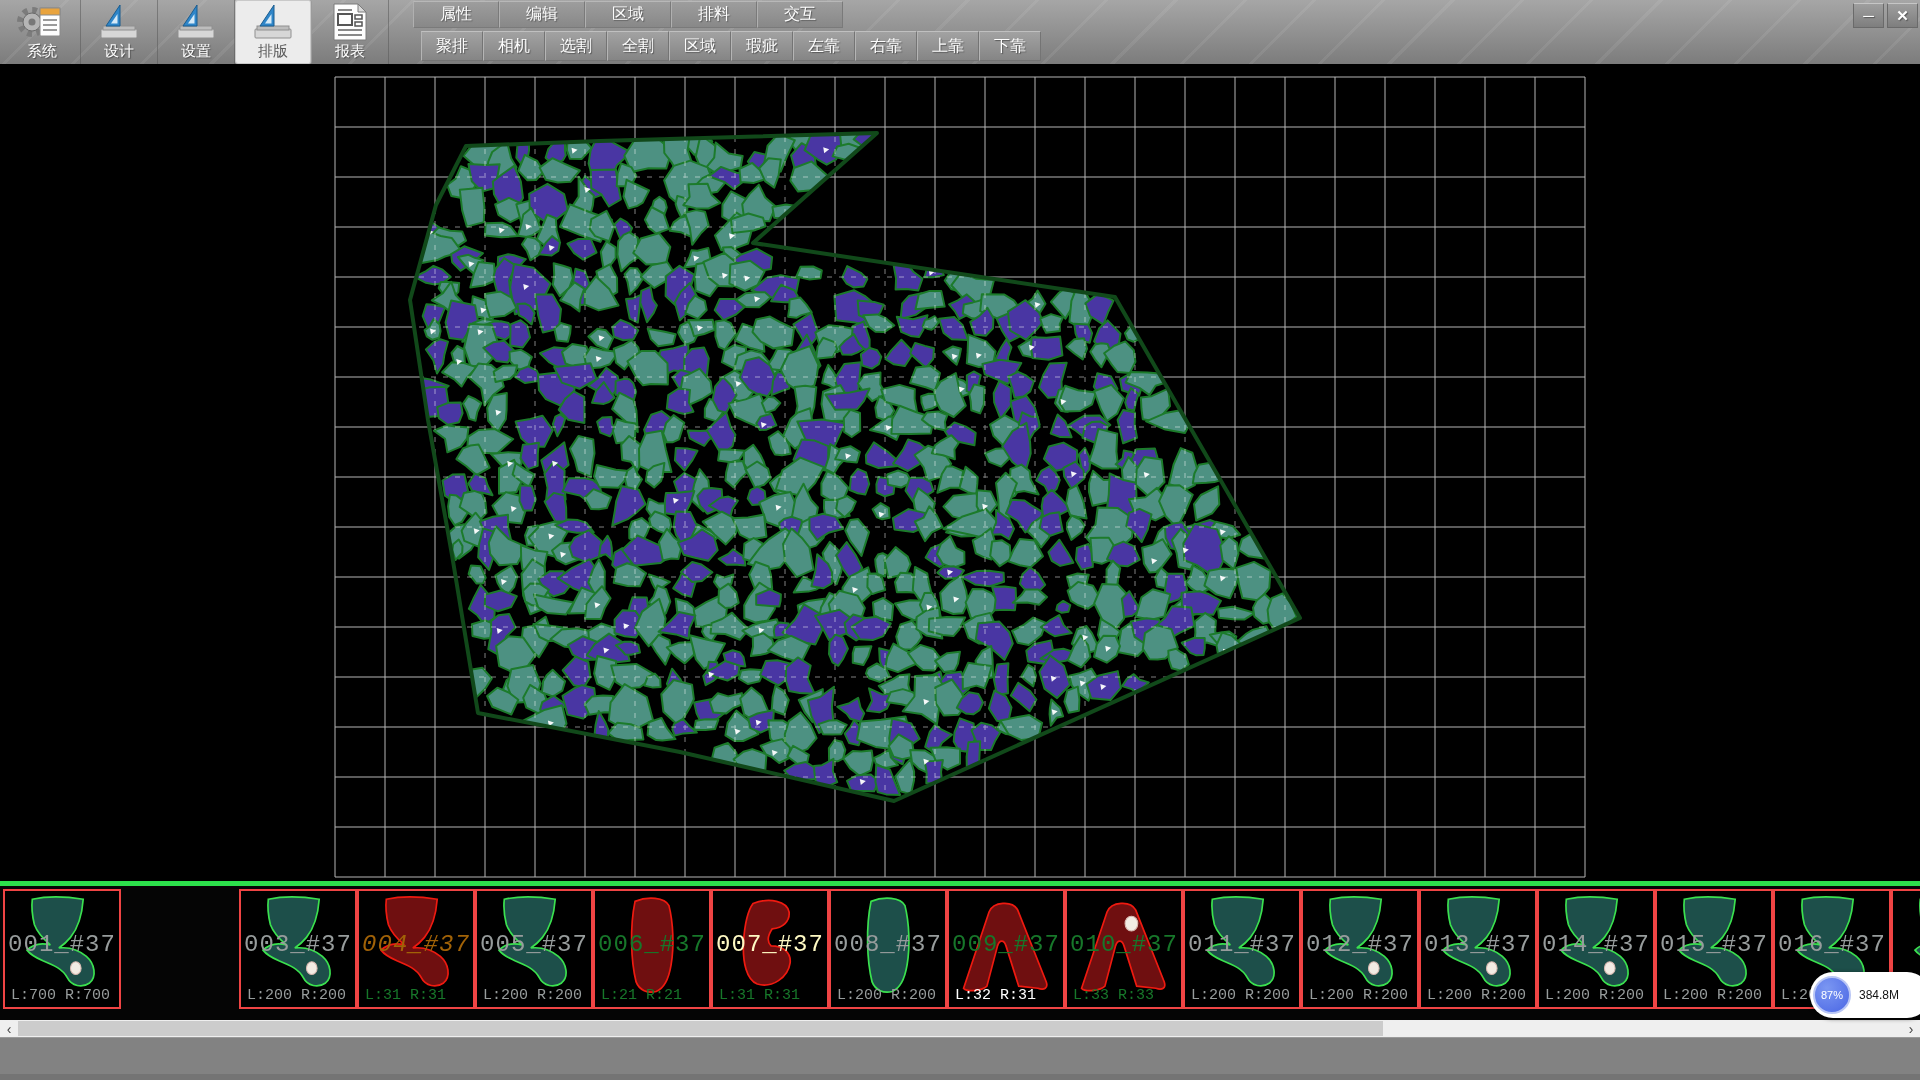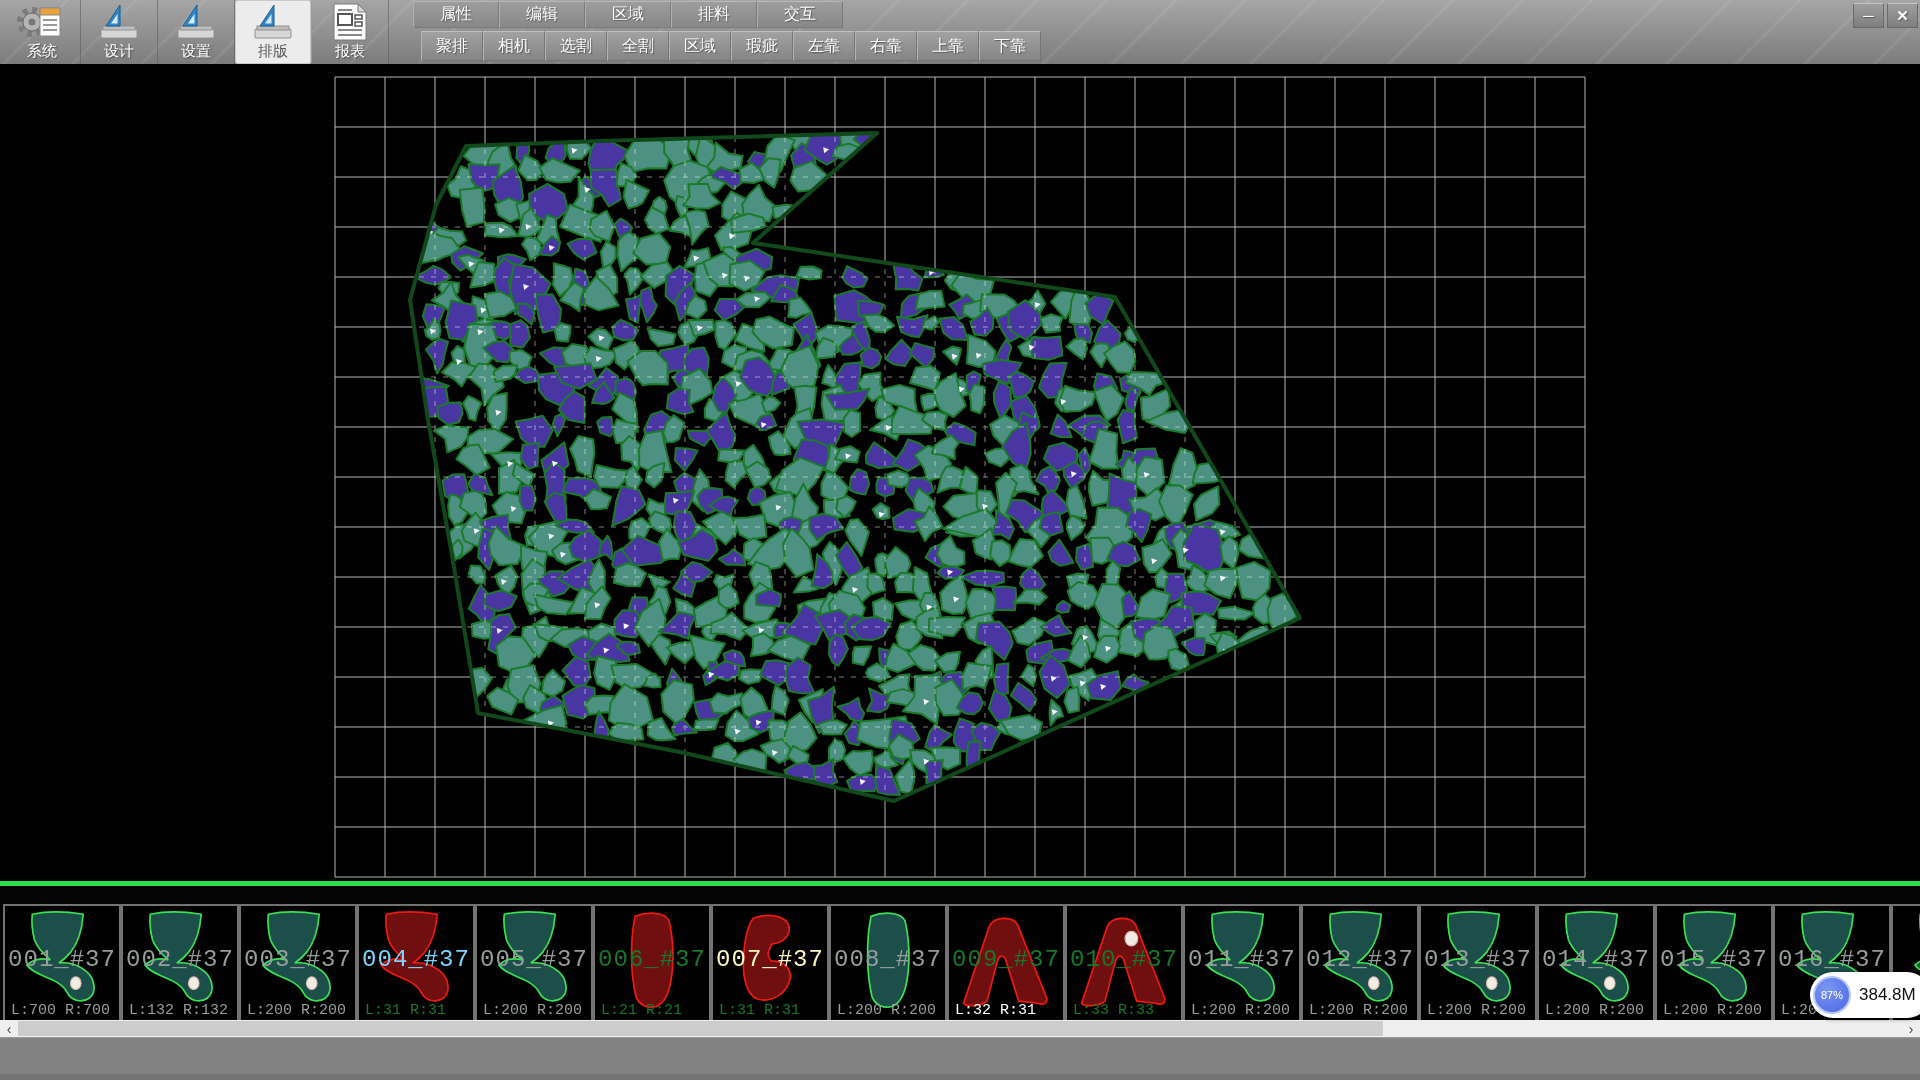--- a/index.html
+++ b/index.html
@@ -32,35 +32,35 @@
     background:linear-gradient(180deg,#9e9e9e,#7e7e7e);border:1px solid #6a6a6a;border-top-color:#c6c6c6;
     color:#fff;font-size:15px;font-weight:bold;text-shadow:1px 1px 1px #555;cursor:pointer;box-sizing:border-box;}
 
   
   .canvas-area{position:absolute;left:0;top:64px;width:1920px;height:817px;background:#000;}
   .canvas-area svg{display:block;}
 
   
   .green-divider{position:absolute;left:0;top:881px;width:1920px;height:5px;background:#2ce04b;}
   .parts-strip{position:absolute;left:0;top:886px;width:1920px;height:134px;background:#050505;}
-  .part-cell{position:absolute;top:18px;height:116px;width:114px;background:#000;
-    border:2px solid #737373;box-sizing:content-box;overflow:hidden;cursor:pointer;}
+  .part-cell{position:absolute;top:3px;height:116px;width:114px;background:#000;
+    border:2px solid #ef4444;box-sizing:content-box;overflow:hidden;cursor:pointer;}
   .part-cell svg{position:absolute;left:4px;top:2px;}
   .part-label{position:absolute;left:0;top:40px;width:100%;text-align:center;
     font-family:"Liberation Mono",monospace;font-size:24px;letter-spacing:1px;z-index:2;}
   .part-counts{position:absolute;left:6px;bottom:3px;font-family:"Liberation Mono",monospace;
     font-size:15px;letter-spacing:0px;z-index:2;}
 
   
   .badge{position:absolute;left:1810px;top:972px;height:46px;width:120px;background:#fff;
     border-radius:23px;display:flex;align-items:center;z-index:6;box-shadow:0 1px 4px rgba(0,0,0,.5);cursor:pointer;}
   .badge-circle{width:38px;height:38px;border-radius:50%;margin-left:3px;
     background:radial-gradient(circle at 35% 30%,#7b97f2,#4a66e4);border:2px solid #b9c6f5;
     display:flex;align-items:center;justify-content:center;color:#fff;font-size:11px;box-sizing:border-box;}
-  .badge-text{margin-left:8px;color:#111;font-size:17px;}
+  .badge-text{margin-left:8px;color:#111;font-size:12px;}
 
   
   .hscroll{position:absolute;left:0;top:1020px;width:1920px;height:17px;background:#efefef;}
   .hscroll .arrow{position:absolute;top:0;width:18px;height:17px;display:flex;align-items:center;
     justify-content:center;color:#444;font-size:14px;cursor:pointer;background:#efefef;}
   .hscroll .arrow.left{left:0;}
   .hscroll .arrow.right{right:0;}
   .hscroll .thumb{position:absolute;left:18px;top:1px;width:1365px;height:15px;background:#cccccc;cursor:pointer;}
   .statusbar{position:absolute;left:0;top:1037px;width:1920px;height:43px;
     background:#828282;border-top:1px solid #9a9a9a;}
@@ -949,41 +949,33 @@
   <div class="green-divider"></div>
   <div class="parts-strip" id="partsStrip">
       <div class="part-cell" style="left: 3px;">
         <svg width="106" height="110" viewBox="0 0 100 100">
           <path d="M22,4 C40,0 58,2 70,4 C69,18 66,30 58,40 C54,45 50,48 47,50 C56,49 66,52 73,58 C81,65 83,77 76,83 C69,88 59,86 55,78 C51,70 42,66 32,62 C25,59 20,56 17,52 C23,46 31,45 39,47 C33,42 27,36 24,28 C22,20 21,12 22,4 Z" fill="#1d4f4a" stroke="#3be14f" stroke-width="1.6"></path>
           <ellipse cx="63" cy="69" rx="5" ry="6" fill="#f2ece4" stroke="#d8b8b0"></ellipse>
         </svg>
         <div class="part-label" style="color: rgb(151, 156, 156);">001_#37</div>
         <div class="part-counts" style="color: rgb(151, 156, 156);">L:700 R:700</div>
       </div>
-      <div class="part-cell" style="left: 121px;">
+      <div class="part-cell" style="left: 239px;">
         <svg width="106" height="110" viewBox="0 0 100 100">
           <path d="M22,4 C40,0 58,2 70,4 C69,18 66,30 58,40 C54,45 50,48 47,50 C56,49 66,52 73,58 C81,65 83,77 76,83 C69,88 59,86 55,78 C51,70 42,66 32,62 C25,59 20,56 17,52 C23,46 31,45 39,47 C33,42 27,36 24,28 C22,20 21,12 22,4 Z" fill="#1d4f4a" stroke="#3be14f" stroke-width="1.6"></path>
           <ellipse cx="63" cy="69" rx="5" ry="6" fill="#f2ece4" stroke="#d8b8b0"></ellipse>
         </svg>
-        <div class="part-label" style="color: rgb(151, 156, 156);">002_#37</div>
-        <div class="part-counts" style="color: rgb(151, 156, 156);">L:132 R:132</div>
-      </div>
-      <div class="part-cell" style="left: 239px;">
-        <svg width="106" height="110" viewBox="0 0 100 100">
-          <path d="M22,4 C40,0 58,2 70,4 C69,18 66,30 58,40 C54,45 50,48 47,50 C56,49 66,52 73,58 C81,65 83,77 76,83 C69,88 59,86 55,78 C51,70 42,66 32,62 C25,59 20,56 17,52 C23,46 31,45 39,47 C33,42 27,36 24,28 C22,20 21,12 22,4 Z" fill="#1d4f4a" stroke="#3be14f" stroke-width="1.6"></path>
-          <ellipse cx="63" cy="69" rx="5" ry="6" fill="#f2ece4" stroke="#d8b8b0"></ellipse>
-        </svg>
         <div class="part-label" style="color: rgb(151, 156, 156);">003_#37</div>
         <div class="part-counts" style="color: rgb(151, 156, 156);">L:200 R:200</div>
       </div>
       <div class="part-cell" style="left: 357px;">
         <svg width="106" height="110" viewBox="0 0 100 100">
           <path d="M22,4 C40,0 58,2 70,4 C69,18 66,30 58,40 C54,45 50,48 47,50 C56,49 66,52 73,58 C81,65 83,77 76,83 C69,88 59,86 55,78 C51,70 42,66 32,62 C25,59 20,56 17,52 C23,46 31,45 39,47 C33,42 27,36 24,28 C22,20 21,12 22,4 Z" fill="#6f0f10" stroke="#ee1a10" stroke-width="1.6"></path>
         </svg>
-        <div class="part-label" style="color: #7dd3fc;">004_#37</div>
+        <div class="part-label" style="color: #a16207; font-style: italic;">004_#37</div>
         <div class="part-counts" style="color: rgb(23, 119, 42);">L:31 R:31</div>
       </div>
       <div class="part-cell" style="left: 475px;">
         <svg width="106" height="110" viewBox="0 0 100 100">
           <path d="M22,4 C40,0 58,2 70,4 C69,18 66,30 58,40 C54,45 50,48 47,50 C56,49 66,52 73,58 C81,65 83,77 76,83 C69,88 59,86 55,78 C51,70 42,66 32,62 C25,59 20,56 17,52 C23,46 31,45 39,47 C33,42 27,36 24,28 C22,20 21,12 22,4 Z" fill="#1d4f4a" stroke="#3be14f" stroke-width="1.6"></path>
         </svg>
         <div class="part-label" style="color: rgb(151, 156, 156);">005_#37</div>
         <div class="part-counts" style="color: rgb(151, 156, 156);">L:200 R:200</div>
       </div>
       <div class="part-cell" style="left: 593px;">

